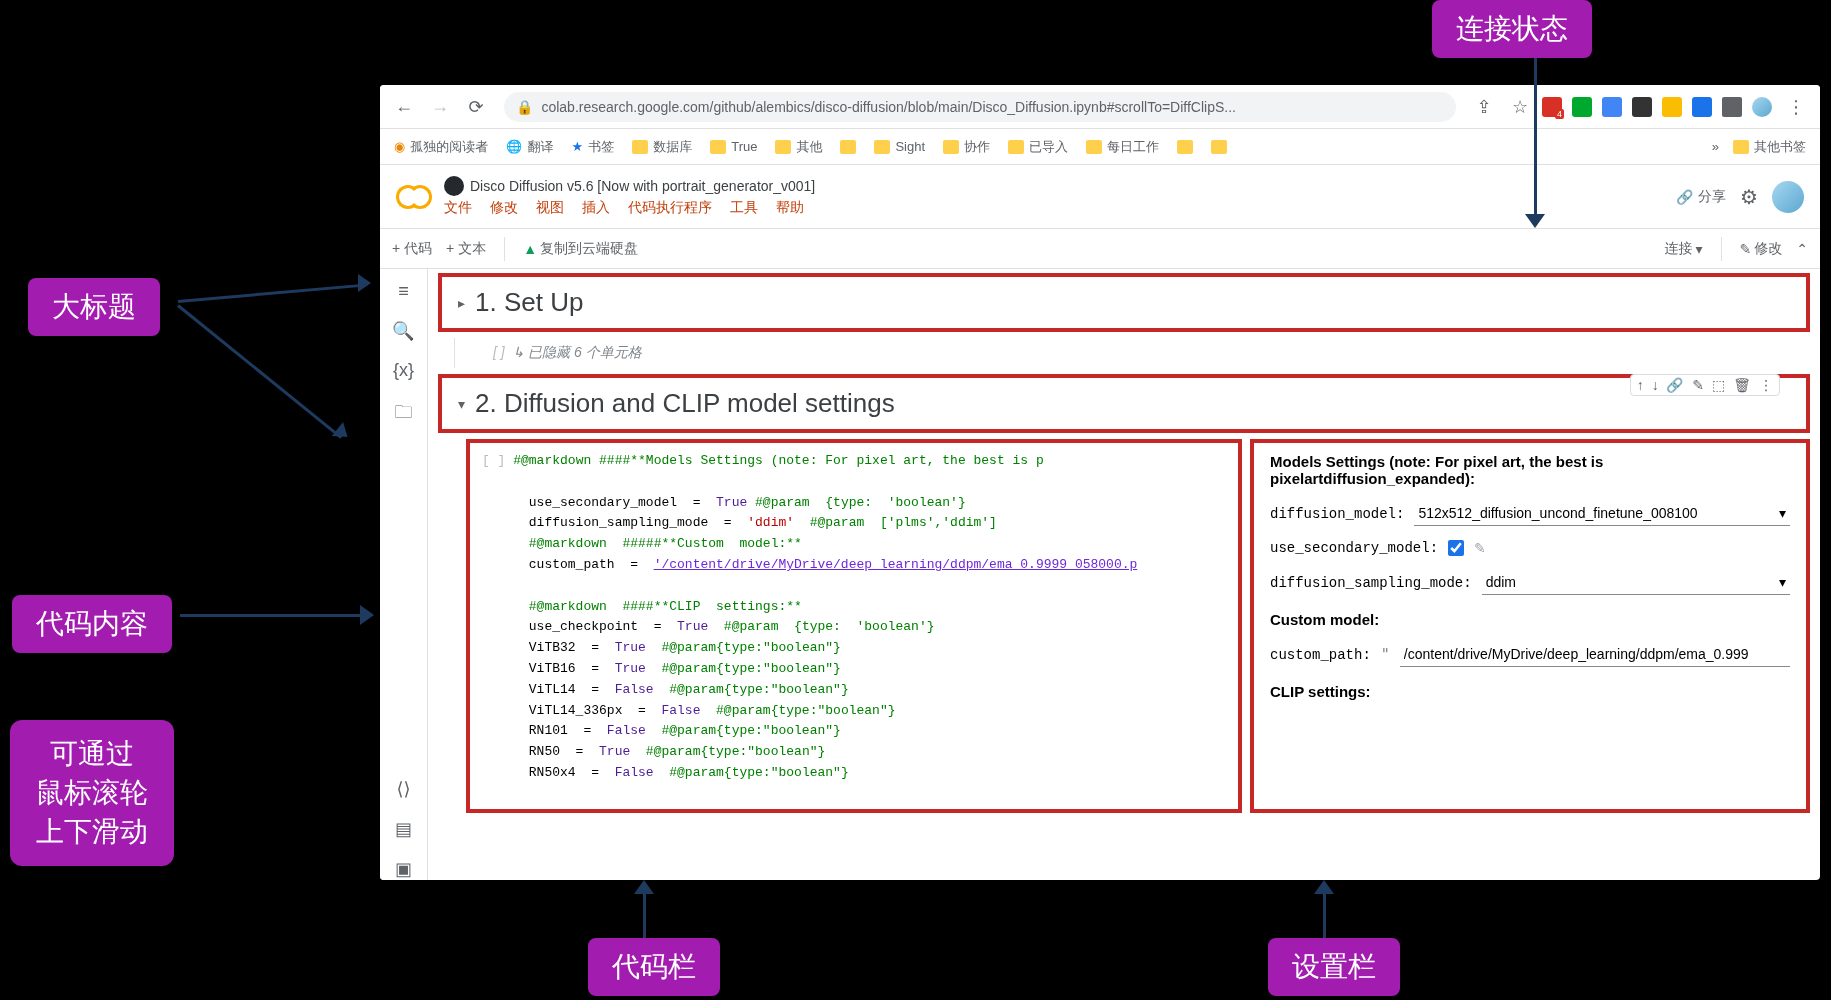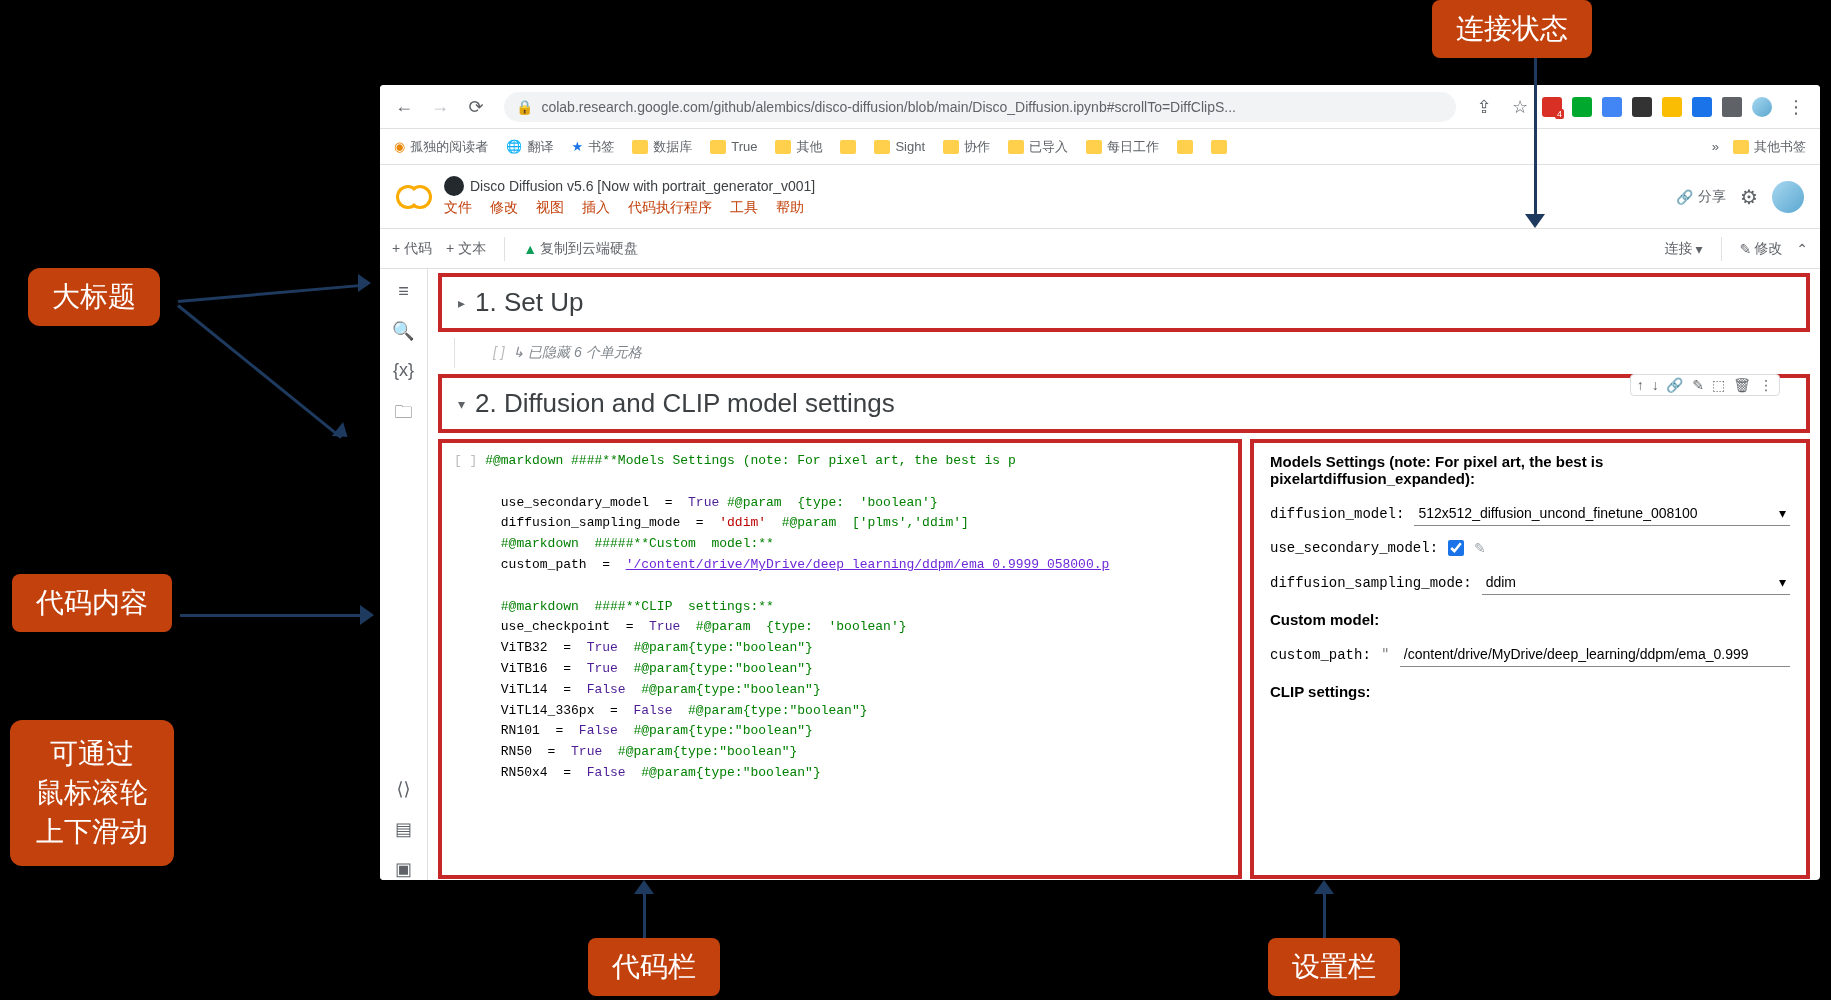--- a/index.html
+++ b/index.html
@@ -1,19 +1,19 @@
 <!DOCTYPE html>
 <html><head>
 <meta charset="utf-8">
 <style>
 * { margin: 0; padding: 0; box-sizing: border-box; }
 body { font-family: Arial, sans-serif; background: #000; width: 1831px; height: 1000px; position: relative; overflow: hidden; }
 
 
-.anno-label { position: absolute; background: #c2410c; color: #fff; padding: 10px 24px; border-radius: 8px; font-size: 28px; font-weight: 400; z-index: 100; text-align: center; }
+.anno-label { position: absolute; background: #a21caf; color: #fff; padding: 10px 24px; border-radius: 8px; font-size: 28px; font-weight: 400; z-index: 100; text-align: center; }
 .anno-label.rounded { border-radius: 12px; line-height: 1.4; }
 .arrow-line { position: absolute; background: #1e3a5f; z-index: 99; }
 .arrow-head { position: absolute; width: 0; height: 0; z-index: 99; }
 
 
 .browser { position: absolute; left: 380px; top: 85px; width: 1440px; height: 795px; background: #fff; border-radius: 4px; overflow: hidden; box-shadow: 0 4px 20px rgba(0,0,0,0.3); }
 
 
 .chrome-bar { height: 44px; background: #fff; border-bottom: 1px solid #e0e0e0; display: flex; align-items: center; padding: 0 10px; gap: 8px; }
 .nav-btn { width: 28px; height: 28px; display: flex; align-items: center; justify-content: center; color: #5f6368; cursor: pointer; border-radius: 50%; font-size: 18px; }
@@ -58,21 +58,21 @@
 
 
 .redbox { border: 4px solid #c62828; }
 
 
 .section { background: #fff; padding: 10px 16px; margin: 6px 0; font-size: 26px; color: #3c4043; display: flex; align-items: center; gap: 10px; }
 .caret { font-size: 14px; color: #5f6368; }
 .hidden-cells { padding: 6px 38px; font-size: 14px; color: #80868b; font-style: italic; margin-left: 16px; border-left: 1px solid #e0e0e0; }
 
 
-.cell-row { display: flex; gap: 8px; margin-top: 6px; height: 440px; }
+.cell-row { display: flex; gap: 8px; margin-top: 6px; height: 374px; margin-left: 28px; }
 .code-pane { flex: 1; background: #fff; padding: 8px 12px; font-family: 'Courier New', monospace; font-size: 13px; line-height: 1.6; overflow: hidden; position: relative; }
 .code-pane .ln { white-space: pre; }
 .c-green { color: #008000; }
 .c-blue { color: #4c1d95; }
 .c-red { color: #bb0000; }
 .c-redund { color: #6d28d9; text-decoration: underline; }
 
 .form-pane { width: 560px; background: #fff; padding: 10px 16px; font-size: 15px; overflow: hidden; }
 .form-title { font-weight: bold; margin-bottom: 10px; }
 .form-row { display: flex; align-items: center; gap: 10px; margin: 14px 0; }
@@ -84,27 +84,27 @@
 
 .cell-toolbar-float { position: absolute; right: 30px; top: 0; background: #fff; border: 1px solid #dadce0; border-radius: 4px; padding: 2px 6px; display: flex; gap: 8px; font-size: 14px; color: #5f6368; z-index: 5; }
 </style>
 </head>
 <body>
 
 <div class="anno-label" style="left:1432px; top:0px;">连接状态</div>
 <div class="arrow-line" style="left:1534px; top:48px; width:3px; height:168px;"></div>
 <div class="arrow-head" style="left:1525px; top:214px; border-left:10px solid transparent; border-right:10px solid transparent; border-top:14px solid #1e3a5f;"></div>
 
-<div class="anno-label" style="left:28px; top:268px;border-radius:12px;">大标题</div>
+<div class="anno-label" style="left:28px; top:278px;">大标题</div>
 <div class="arrow-line" style="left:178px; top:300px; width:185px; height:3px; transform:rotate(-5deg); transform-origin:left;"></div>
 <div class="arrow-head" style="left:358px; top:274px; border-top:9px solid transparent; border-bottom:9px solid transparent; border-left:13px solid #1e3a5f;"></div>
 <div class="arrow-line" style="left:178px; top:304px; width:210px; height:3px; transform:rotate(39deg); transform-origin:left;"></div>
 <div class="arrow-head" style="left:336px; top:424px; border-top:9px solid transparent; border-bottom:9px solid transparent; border-left:13px solid #1e3a5f; transform:rotate(39deg);"></div>
 
-<div class="anno-label" style="left:12px; top:574px;">代码内容</div>
+<div class="anno-label" style="left:12px; top:595px;">代码内容</div>
 <div class="arrow-line" style="left:180px; top:614px; width:185px; height:3px;"></div>
 <div class="arrow-head" style="left:360px; top:605px; border-top:10px solid transparent; border-bottom:10px solid transparent; border-left:14px solid #1e3a5f;"></div>
 
 <div class="anno-label rounded" style="left:10px; top:720px; padding:14px 26px;">
   <div>可通过</div>
   <div>鼠标滚轮</div>
   <div>上下滑动</div>
 </div>
 
 <div class="anno-label" style="left:588px; top:938px;">代码栏</div>

